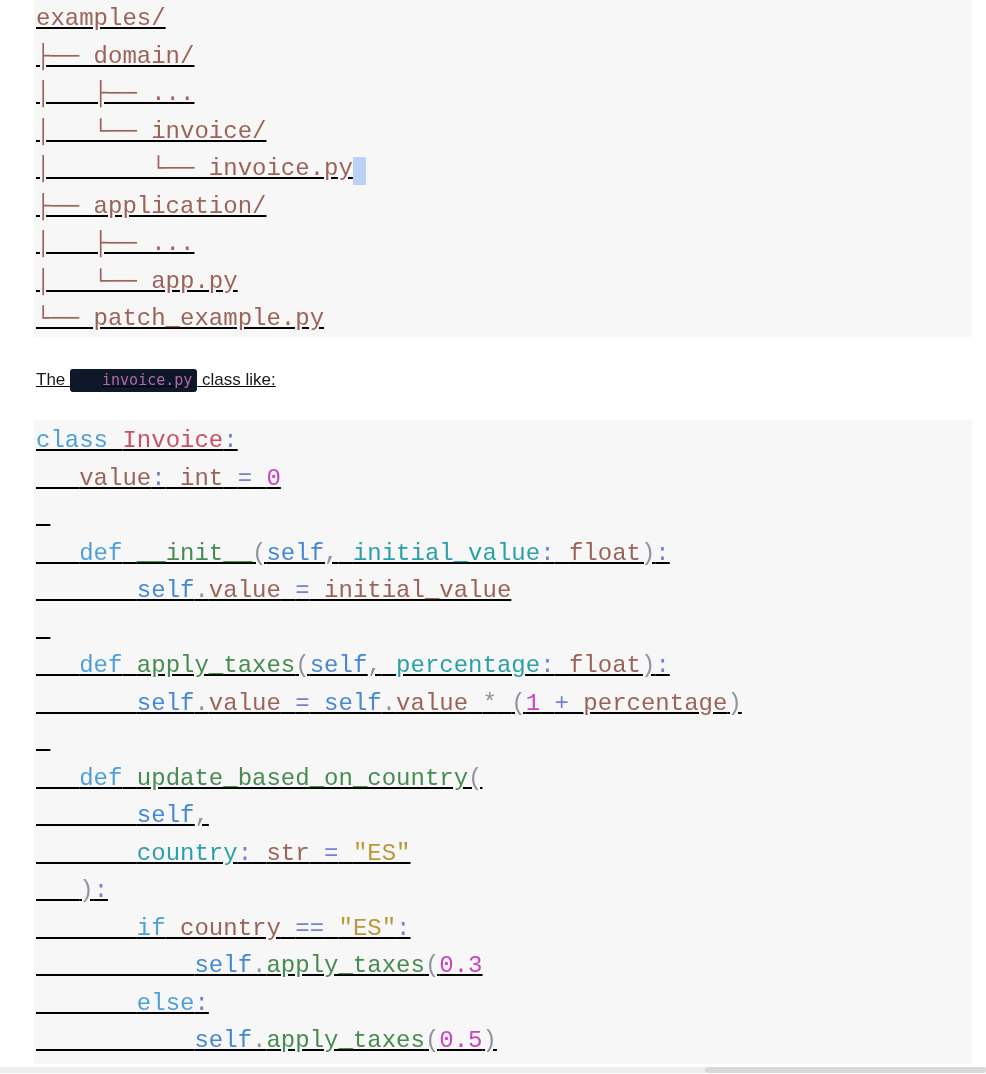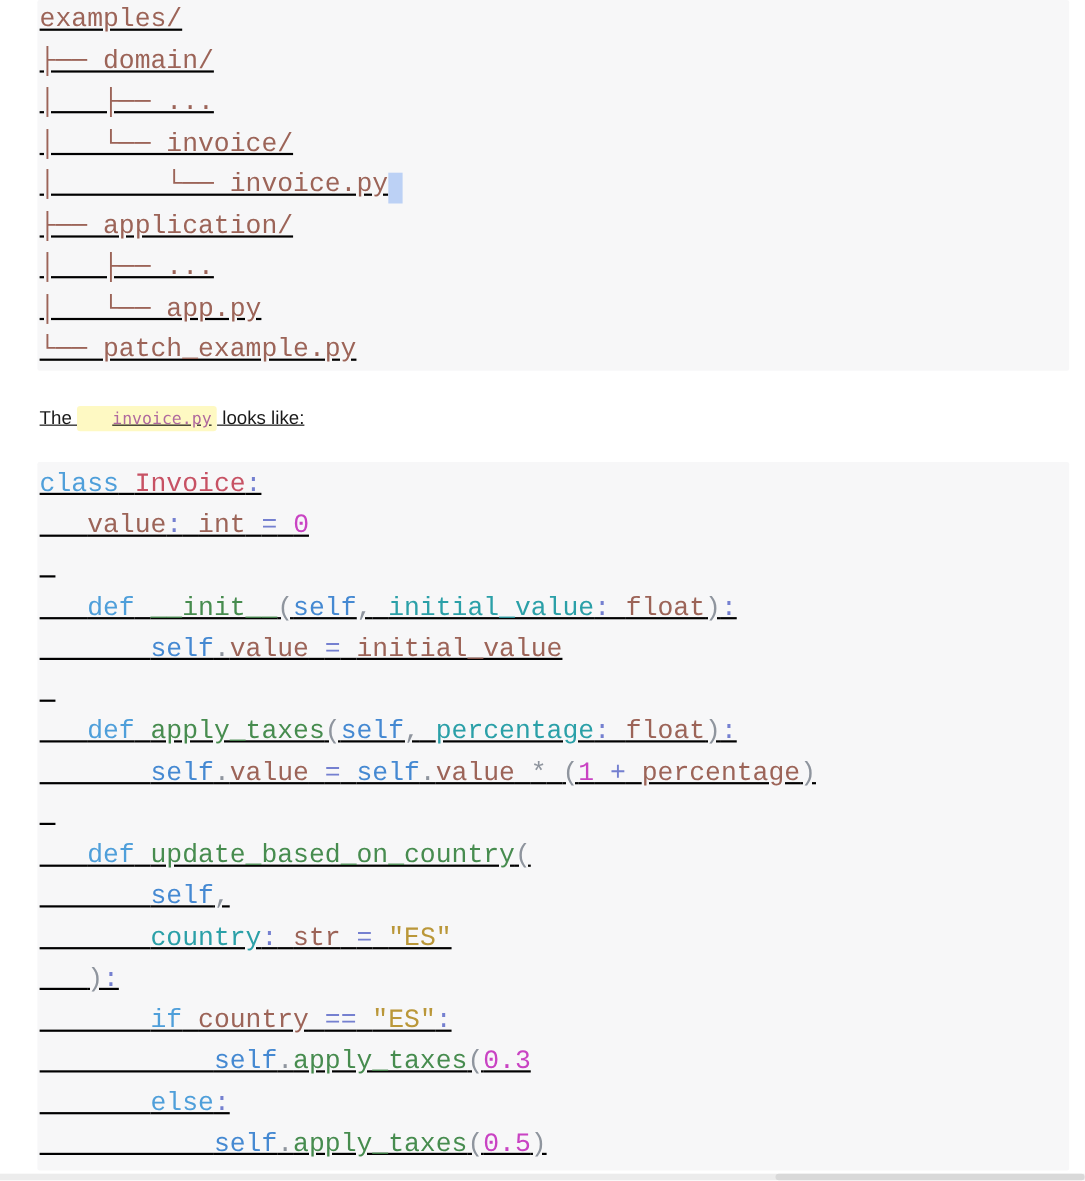--- a/index.html
+++ b/index.html
@@ -69,21 +69,21 @@
     border-radius: 3px;
   }
 </style>
 </head>
 <body>
 
 <div class="content">
 
   <pre class="code-block tree-block" id="tree-block" style="background: rgb(247, 247, 248); color: rgb(156, 100, 88);"><div class="code-line"><span>examples/</span></div><div class="code-line"><span>├── domain/</span></div><div class="code-line"><span>│   ├── ...</span></div><div class="code-line"><span>│   └── invoice/</span></div><div class="code-line"><span>│       └── invoice.py</span><span class="cursor" style="background: rgb(188, 209, 245);"></span></div><div class="code-line"><span>├── application/</span></div><div class="code-line"><span>│   ├── ...</span></div><div class="code-line"><span>│   └── app.py</span></div><div class="code-line"><span>└── patch_example.py</span></div></pre>
 
-  <p class="para"><span>The </span><code class="inline-code" id="inline-code" style="color: rgb(176, 106, 158); background: #fef9c3; padding-left: 32px;">invoice.py</code><span> looks like:</span></p>
+  <p class="para"><span>The </span><code class="inline-code" id="inline-code" style="color: rgb(176, 106, 158); background: #0f172a; padding-left: 32px;">invoice.py</code><span> class like:</span></p>
 
   <pre class="code-block py-block" id="code-block" style="background: rgb(247, 247, 248);"><div class="code-line"><span style="color: rgb(79, 159, 218);">class</span><span style="color: rgb(156, 100, 88);"> </span><span style="color: rgb(199, 82, 100);">Invoice</span><span style="color: rgb(117, 128, 208);">:</span></div><div class="code-line"><span style="color: rgb(156, 100, 88);">   </span><span style="color: rgb(156, 100, 88);">value</span><span style="color: rgb(117, 128, 208);">:</span><span style="color: rgb(156, 100, 88);"> </span><span style="color: rgb(156, 100, 88);">int</span><span style="color: rgb(156, 100, 88);"> </span><span style="color: rgb(117, 128, 208);">=</span><span style="color: rgb(156, 100, 88);"> </span><span style="color: rgb(201, 67, 195);">0</span></div><div class="code-line">&nbsp;</div><div class="code-line"><span style="color: rgb(156, 100, 88);">   </span><span style="color: rgb(79, 159, 218);">def</span><span style="color: rgb(156, 100, 88);"> </span><span style="color: rgb(71, 140, 79);">__init__</span><span style="color: rgb(143, 149, 158);">(</span><span style="color: rgb(69, 137, 210);">self</span><span style="color: rgb(143, 149, 158);">,</span><span style="color: rgb(156, 100, 88);"> </span><span style="color: rgb(43, 160, 168);">initial_value</span><span style="color: rgb(117, 128, 208);">:</span><span style="color: rgb(156, 100, 88);"> </span><span style="color: rgb(156, 100, 88);">float</span><span style="color: rgb(143, 149, 158);">)</span><span style="color: rgb(117, 128, 208);">:</span></div><div class="code-line"><span style="color: rgb(156, 100, 88);">       </span><span style="color: rgb(69, 137, 210);">self</span><span style="color: rgb(143, 149, 158);">.</span><span style="color: rgb(156, 100, 88);">value</span><span style="color: rgb(156, 100, 88);"> </span><span style="color: rgb(117, 128, 208);">=</span><span style="color: rgb(156, 100, 88);"> </span><span style="color: rgb(156, 100, 88);">initial_value</span></div><div class="code-line">&nbsp;</div><div class="code-line"><span style="color: rgb(156, 100, 88);">   </span><span style="color: rgb(79, 159, 218);">def</span><span style="color: rgb(156, 100, 88);"> </span><span style="color: rgb(71, 140, 79);">apply_taxes</span><span style="color: rgb(143, 149, 158);">(</span><span style="color: rgb(69, 137, 210);">self</span><span style="color: rgb(143, 149, 158);">,</span><span style="color: rgb(156, 100, 88);"> </span><span style="color: rgb(43, 160, 168);">percentage</span><span style="color: rgb(117, 128, 208);">:</span><span style="color: rgb(156, 100, 88);"> </span><span style="color: rgb(156, 100, 88);">float</span><span style="color: rgb(143, 149, 158);">)</span><span style="color: rgb(117, 128, 208);">:</span></div><div class="code-line"><span style="color: rgb(156, 100, 88);">       </span><span style="color: rgb(69, 137, 210);">self</span><span style="color: rgb(143, 149, 158);">.</span><span style="color: rgb(156, 100, 88);">value</span><span style="color: rgb(156, 100, 88);"> </span><span style="color: rgb(117, 128, 208);">=</span><span style="color: rgb(156, 100, 88);"> </span><span style="color: rgb(69, 137, 210);">self</span><span style="color: rgb(143, 149, 158);">.</span><span style="color: rgb(156, 100, 88);">value</span><span style="color: rgb(156, 100, 88);"> </span><span style="color: rgb(143, 149, 158);">*</span><span style="color: rgb(156, 100, 88);"> </span><span style="color: rgb(143, 149, 158);">(</span><span style="color: rgb(201, 67, 195);">1</span><span style="color: rgb(156, 100, 88);"> </span><span style="color: rgb(117, 128, 208);">+</span><span style="color: rgb(156, 100, 88);"> </span><span style="color: rgb(156, 100, 88);">percentage</span><span style="color: rgb(143, 149, 158);">)</span></div><div class="code-line">&nbsp;</div><div class="code-line"><span style="color: rgb(156, 100, 88);">   </span><span style="color: rgb(79, 159, 218);">def</span><span style="color: rgb(156, 100, 88);"> </span><span style="color: rgb(71, 140, 79);">update_based_on_country</span><span style="color: rgb(143, 149, 158);">(</span></div><div class="code-line"><span style="color: rgb(156, 100, 88);">       </span><span style="color: rgb(69, 137, 210);">self</span><span style="color: rgb(143, 149, 158);">,</span></div><div class="code-line"><span style="color: rgb(156, 100, 88);">       </span><span style="color: rgb(43, 160, 168);">country</span><span style="color: rgb(117, 128, 208);">:</span><span style="color: rgb(156, 100, 88);"> </span><span style="color: rgb(156, 100, 88);">str</span><span style="color: rgb(156, 100, 88);"> </span><span style="color: rgb(117, 128, 208);">=</span><span style="color: rgb(156, 100, 88);"> </span><span style="color: rgb(186, 151, 57);">"ES"</span></div><div class="code-line"><span style="color: rgb(156, 100, 88);">   </span><span style="color: rgb(143, 149, 158);">)</span><span style="color: rgb(117, 128, 208);">:</span></div><div class="code-line"><span style="color: rgb(156, 100, 88);">       </span><span style="color: rgb(79, 159, 218);">if</span><span style="color: rgb(156, 100, 88);"> </span><span style="color: rgb(156, 100, 88);">country</span><span style="color: rgb(156, 100, 88);"> </span><span style="color: rgb(117, 128, 208);">==</span><span style="color: rgb(156, 100, 88);"> </span><span style="color: rgb(186, 151, 57);">"ES"</span><span style="color: rgb(117, 128, 208);">:</span></div><div class="code-line"><span style="color: rgb(156, 100, 88);">           </span><span style="color: rgb(69, 137, 210);">self</span><span style="color: rgb(143, 149, 158);">.</span><span style="color: rgb(71, 140, 79);">apply_taxes</span><span style="color: rgb(143, 149, 158);">(</span><span style="color: rgb(201, 67, 195);">0.3</span></div><div class="code-line"><span style="color: rgb(156, 100, 88);">       </span><span style="color: rgb(79, 159, 218);">else</span><span style="color: rgb(117, 128, 208);">:</span></div><div class="code-line"><span style="color: rgb(156, 100, 88);">           </span><span style="color: rgb(69, 137, 210);">self</span><span style="color: rgb(143, 149, 158);">.</span><span style="color: rgb(71, 140, 79);">apply_taxes</span><span style="color: rgb(143, 149, 158);">(</span><span style="color: rgb(201, 67, 195);">0.5</span><span style="color: rgb(143, 149, 158);">)</span></div></pre>
 
 </div>
 
 <div class="hscrollbar" id="hscrollbar" style="background: rgb(236, 236, 236);">
   <div class="hthumb" id="hthumb" style="background: rgb(217, 217, 217);"></div>
 </div>
 
 </body></html>

